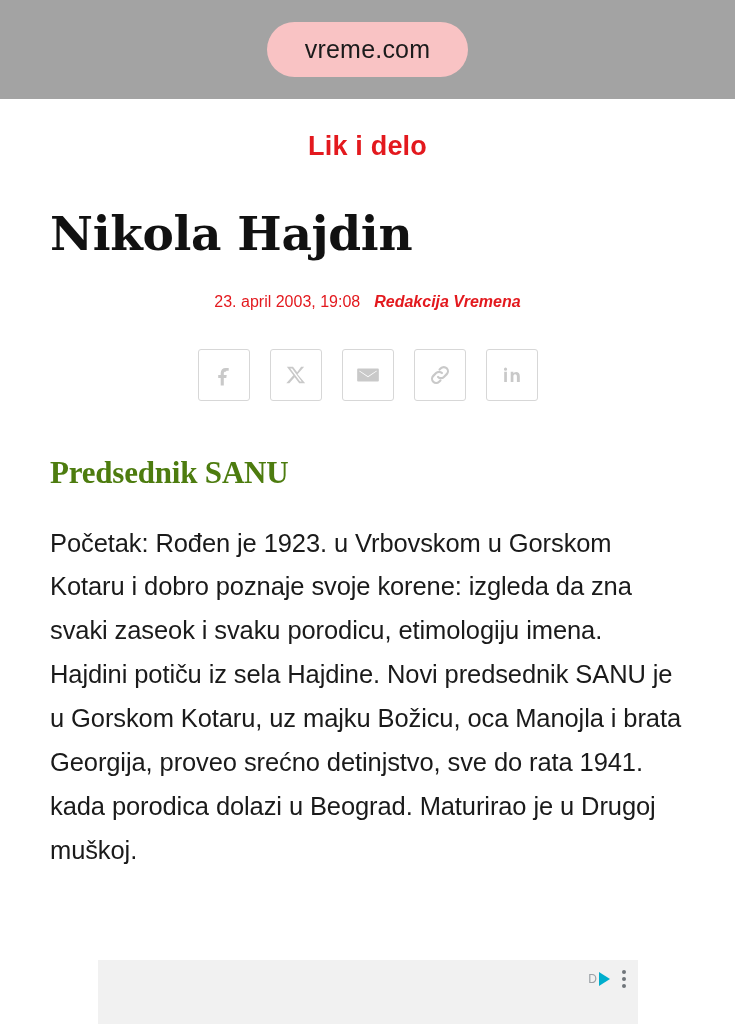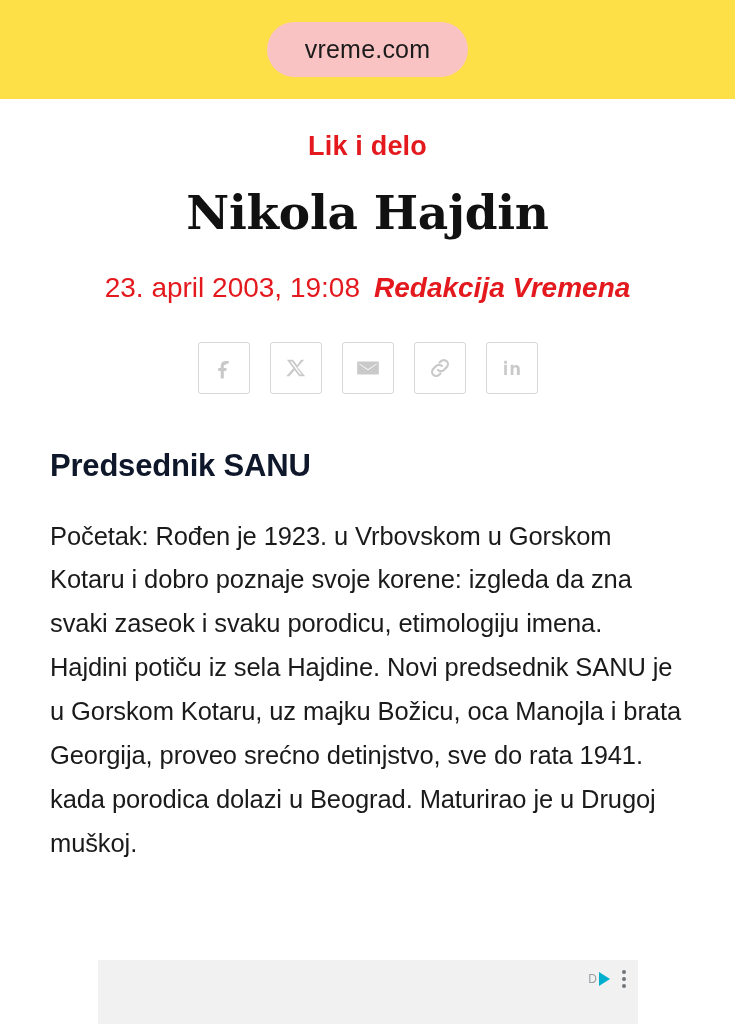--- a/index.html
+++ b/index.html
@@ -12,21 +12,21 @@
     background: #ffffff;
     font-family: "Liberation Sans", sans-serif;
     overflow: hidden;
     position: relative;
   }
 
   
   .topbar {
     width: 100%;
     height: 99px;
-    background: #fde047;
+    background: #a3a3a3;
     display: flex;
     align-items: center;
     justify-content: center;
     box-sizing: border-box;
   }
   .site-pill {
     background: #f9c3c4;
     color: #1b1b1b;
     font-size: 25px;
     font-family: "Liberation Sans", sans-serif;
@@ -43,33 +43,32 @@
   .kicker {
     margin-top: 32px;
     text-align: center;
     color: #e3191e;
     font-family: Liberation Sans, sans-serif;
     font-weight: bold;
     font-size: 27px;
     letter-spacing: 0.2px;
   }
   .headline {
-    margin-top: 24px;
-    text-align: center;
+    margin-top: 45px;
     color: #111111;
     font-family: "DejaVu Serif", serif;
     font-weight: bold;
     font-size: 47px;
     letter-spacing: -0.3px;
     line-height: 1.15;
   }
   .byline {
     margin-top: 28px;
     text-align: center;
-    font-size: 28px;
+    font-size: 16px;
     color: #e3191e;
     font-family: "Liberation Sans", sans-serif;
     white-space: nowrap;
   }
   .byline .date {
     color: #e3191e;
   }
   .byline .author {
     color: #e3191e;
     font-style: italic;
@@ -95,24 +94,24 @@
     background: #ffffff;
     cursor: pointer;
   }
   .share-btn svg {
     display: block;
   }
 
   
   .subhead {
     margin-top: 54px;
-    font-family: Liberation Sans, sans-serif;
+    font-family: Liberation Serif, serif;
     font-weight: bold;
     font-size: 31px;
-    color: #0f172a;
+    color: #4d7c0f;
     letter-spacing: -0.2px;
   }
   .body-text {
     margin-top: 31px;
     font-family: "Liberation Sans", sans-serif;
     font-size: 25.5px;
     line-height: 1.72;
     color: #1a1a1a;
     letter-spacing: -0.1px;
   }

